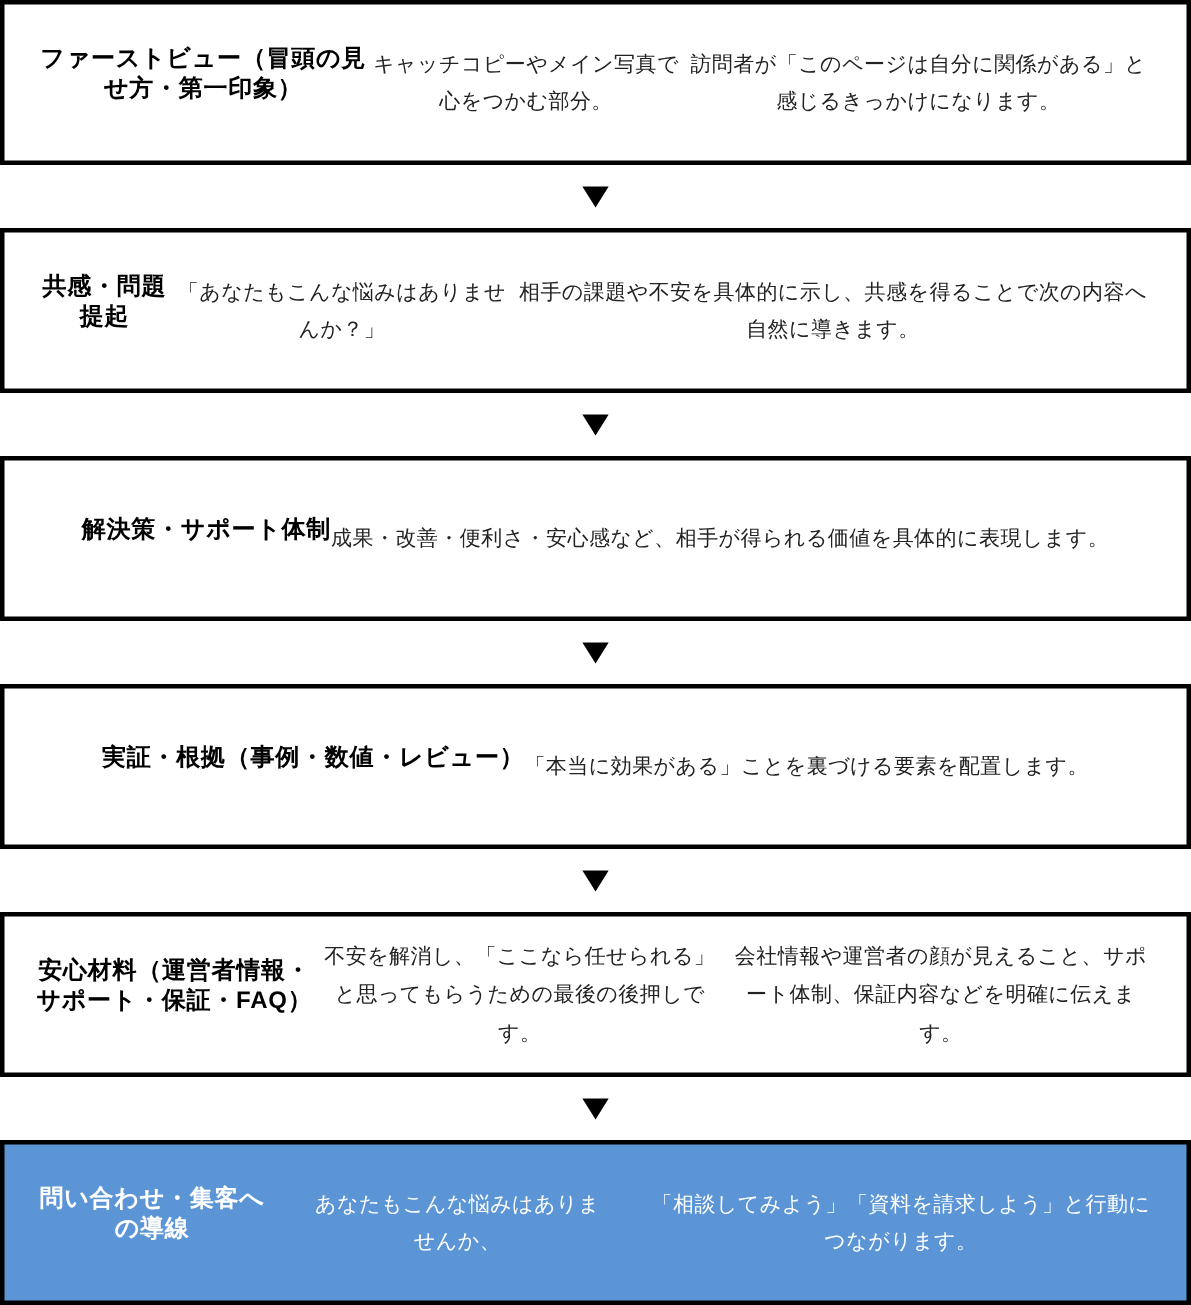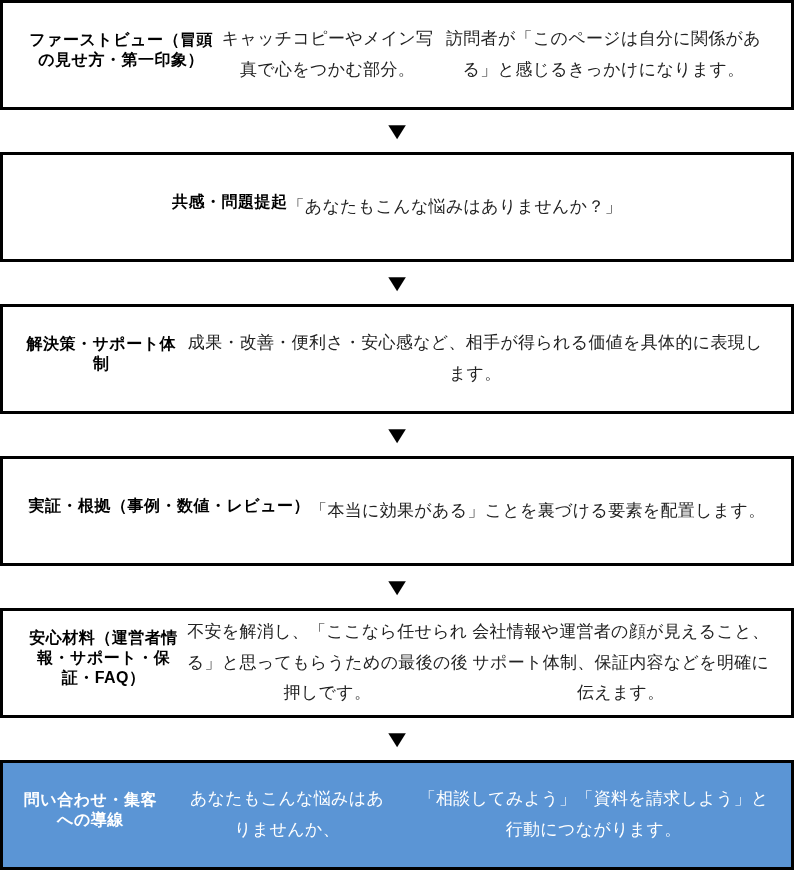--- a/index.html
+++ b/index.html
@@ -30,21 +30,21 @@
   }
   .step-title {
     font-size: 16px;
     font-weight: bold;
     color: #000000;
     letter-spacing: 0.5px;
     margin-bottom: 11px;
     line-height: 1.25;
   }
   .step-line {
-    font-size: 17px;
+    font-size: 14px;
     color: #222222;
     line-height: 1.8;
     letter-spacing: 0.3px;
   }
   .step.highlight {
     background: #5B95D5;
     border-color: #000000;
     gap: 28px;
   }
   .step.highlight .step-title,
@@ -77,20 +77,21 @@
     <div class="step-line">訪問者が「このページは自分に関係がある」と感じるきっかけになります。</div>
   </div>
 
   <div class="arrow-row">
     <span class="arrow-glyph">▼</span>
   </div>
 
   <div class="step">
     <div class="step-title">共感・問題提起</div>
     <div class="step-line">「あなたもこんな悩みはありませんか？」</div>
+    <div class="step-line">相手の課題や不安を具体的に示し、共感を得ることで次の内容へ自然に導きます。</div>
   </div>
 
   <div class="arrow-row">
     <span class="arrow-glyph">▼</span>
   </div>
 
   <div class="step">
     <div class="step-title">解決策・サポート体制</div>
     <div class="step-line">成果・改善・便利さ・安心感など、相手が得られる価値を具体的に表現します。</div>
   </div>

